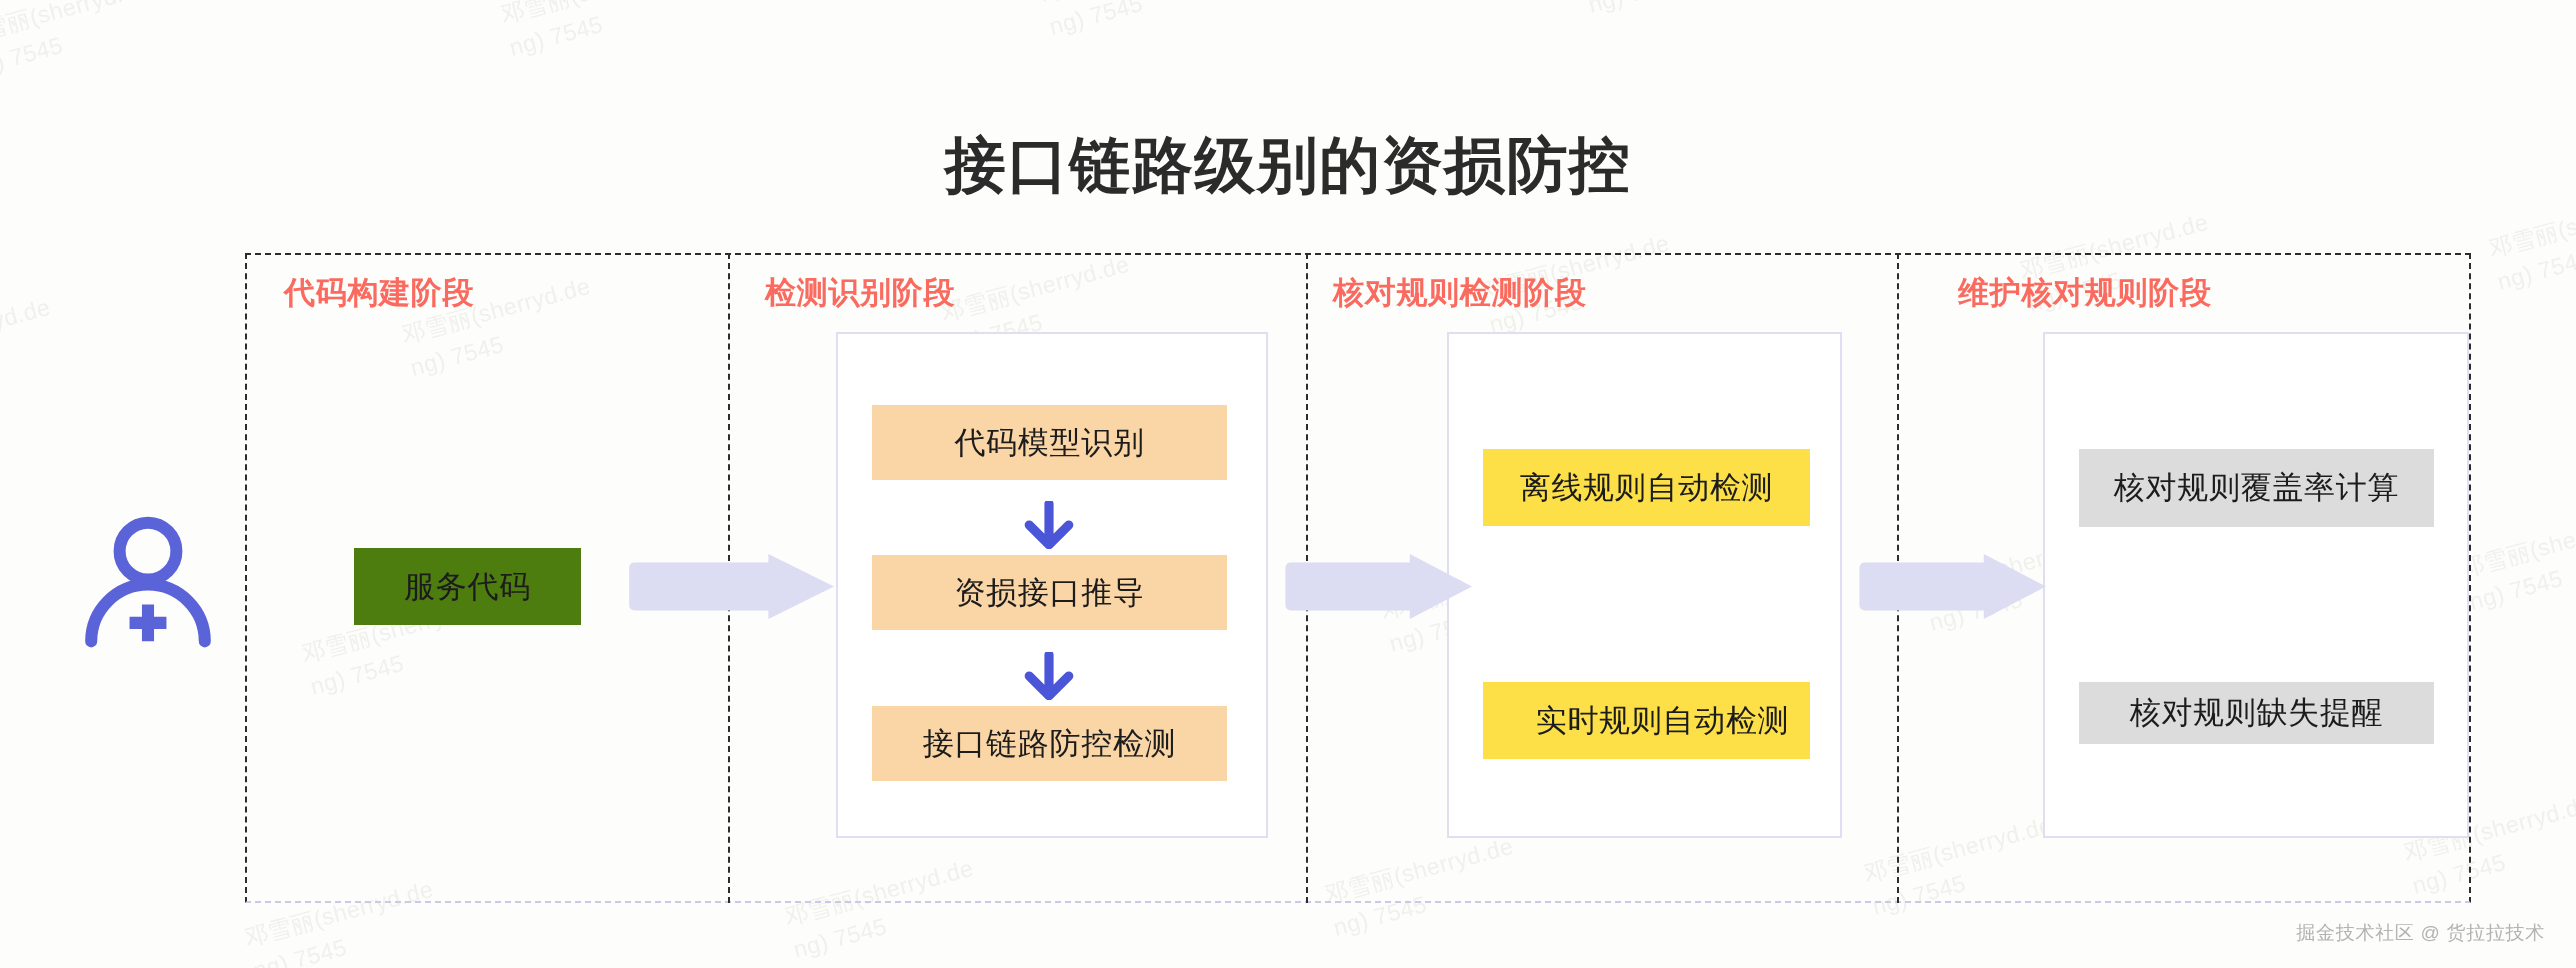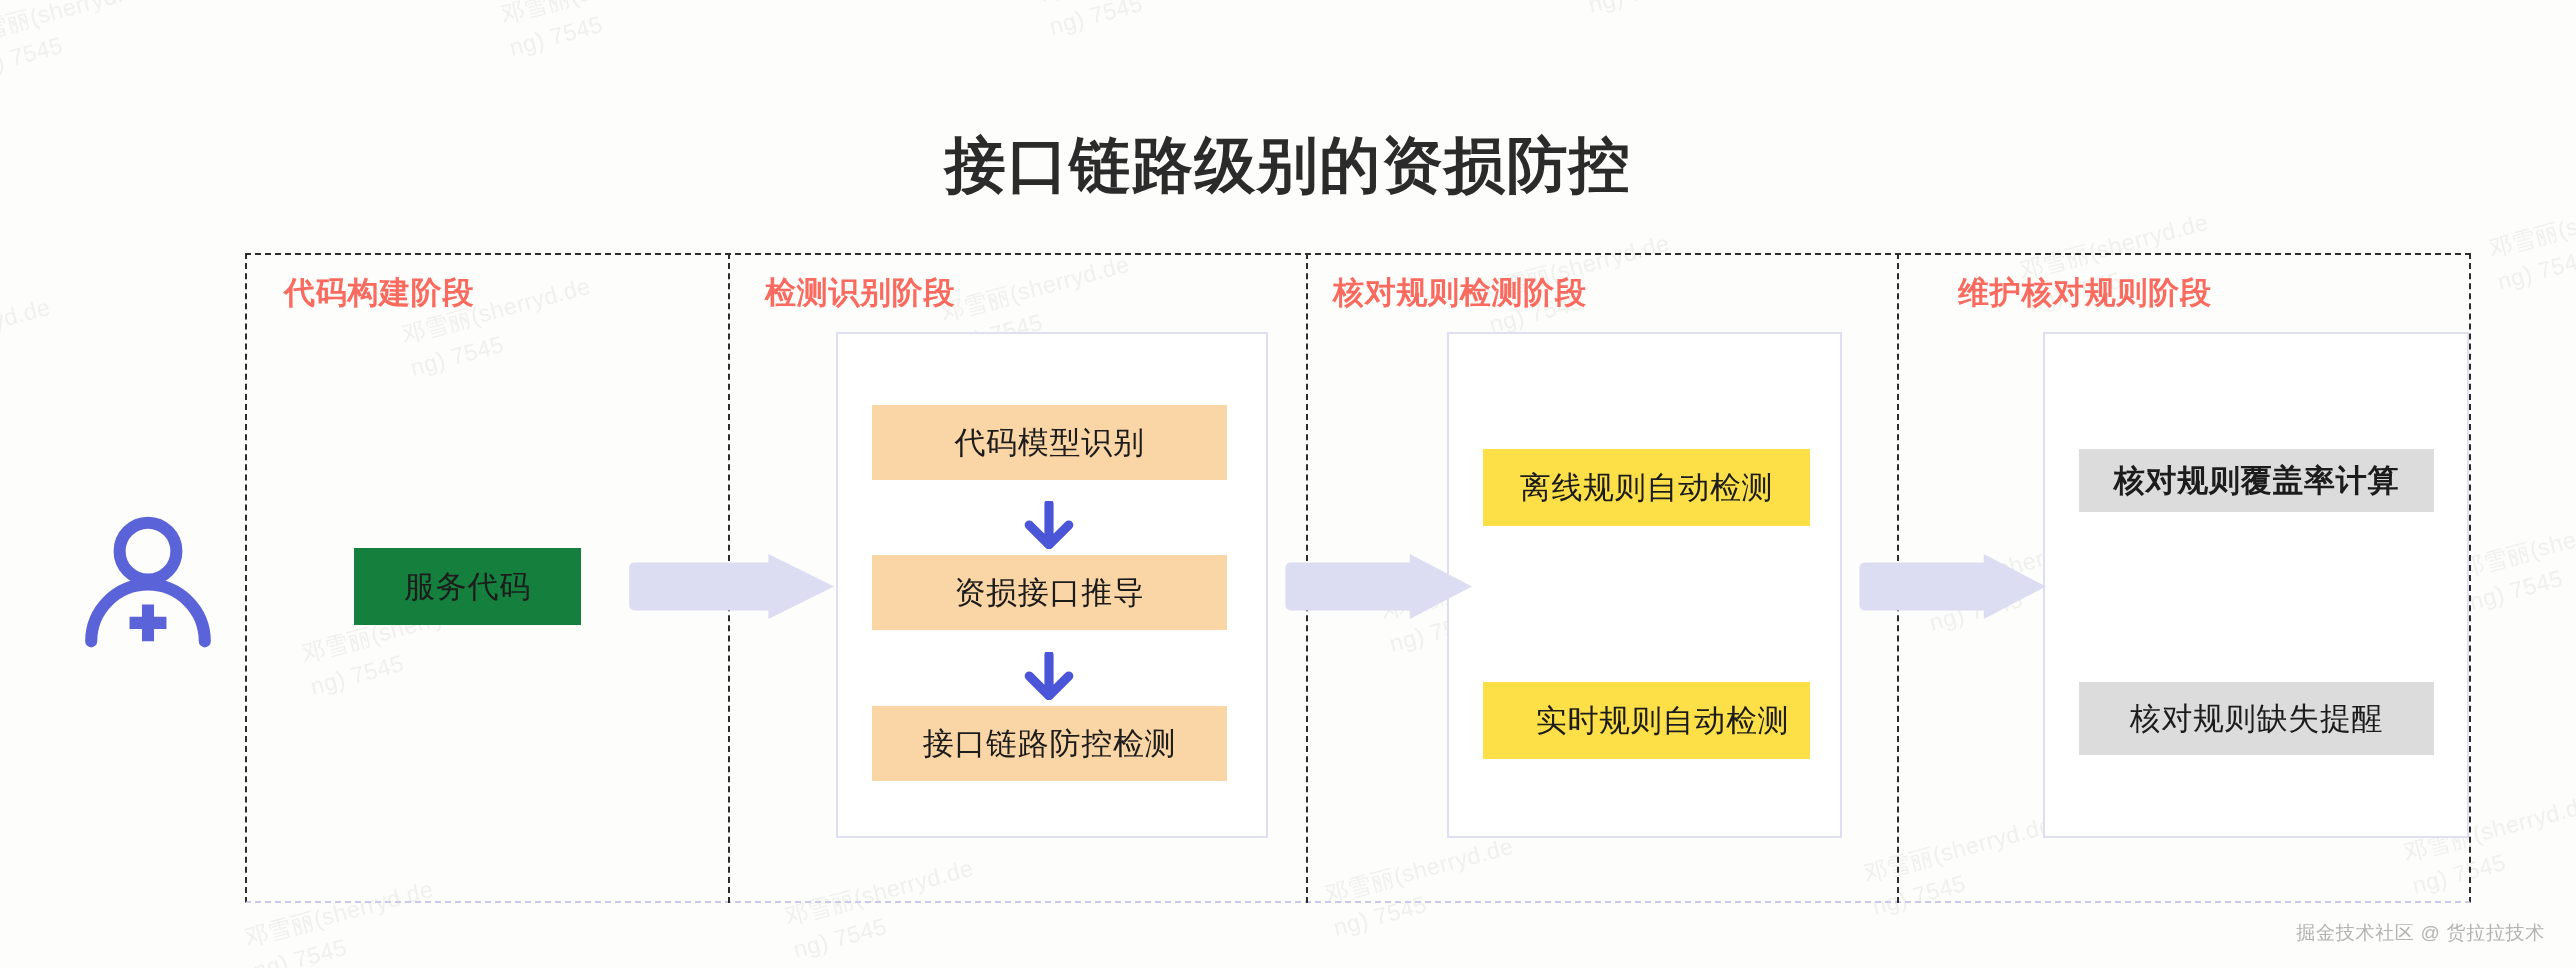--- a/index.html
+++ b/index.html
@@ -103,21 +103,21 @@
     display: flex;
     align-items: center;
     justify-content: center;
     font-size: 31px;
     color: #1c1c1c;
     letter-spacing: 0.7px;
     white-space: nowrap;
     box-sizing: border-box;
     z-index: 11;
   }
-  .node-green  { background: #15803d; text-align: right; }
+  .node-green  { background: #4d7c0f; text-align: right; }
   .node-orange { background: #fad5a5; }
   .node-lav    { background: #fde047; }
   .node-gray   { background: #dcdcdc; }
 
   
   .big-arrow {
     position: absolute;
     z-index: 10;
   }
 
@@ -254,19 +254,19 @@
   <div class="node node-lav" style="left:1483px; top:449px; width:327px; height:77px;">离线规则自动检测</div>
   <div class="node node-lav" style="left:1483px; top:682px; width:327px; height:77px;padding-left:32px;">实时规则自动检测</div>
 
   <div class="big-arrow" style="left:1856px; top:554px; width:192px; height:65px;">
     <svg viewBox="0 0 270 92" width="192" height="65" aria-hidden="true">
       <path d="M4 20 Q4 12 12 12 L180 12 L180 0 L268 46 L180 92 L180 80 L12 80 Q4 80 4 72 Z" fill="#dcdcf2"></path>
     </svg>
   </div>
 
   <div class="card" style="left:2043px; top:332px; width:426px; height:506px;"></div>
-  <div class="node node-gray" style="left:2079px; top:449px; width:355px; height:63px;font-weight:bold;">核对规则覆盖率计算</div>
-  <div class="node node-gray" style="left:2079px; top:682px; width:355px; height:73px;">核对规则缺失提醒</div>
+  <div class="node node-gray" style="left:2079px; top:449px; width:355px; height:78px;">核对规则覆盖率计算</div>
+  <div class="node node-gray" style="left:2079px; top:682px; width:355px; height:62px;">核对规则缺失提醒</div>
 
   <div id="footer">掘金技术社区 @ 货拉拉技术</div>
 
 </div>
 
 
 </body></html>

